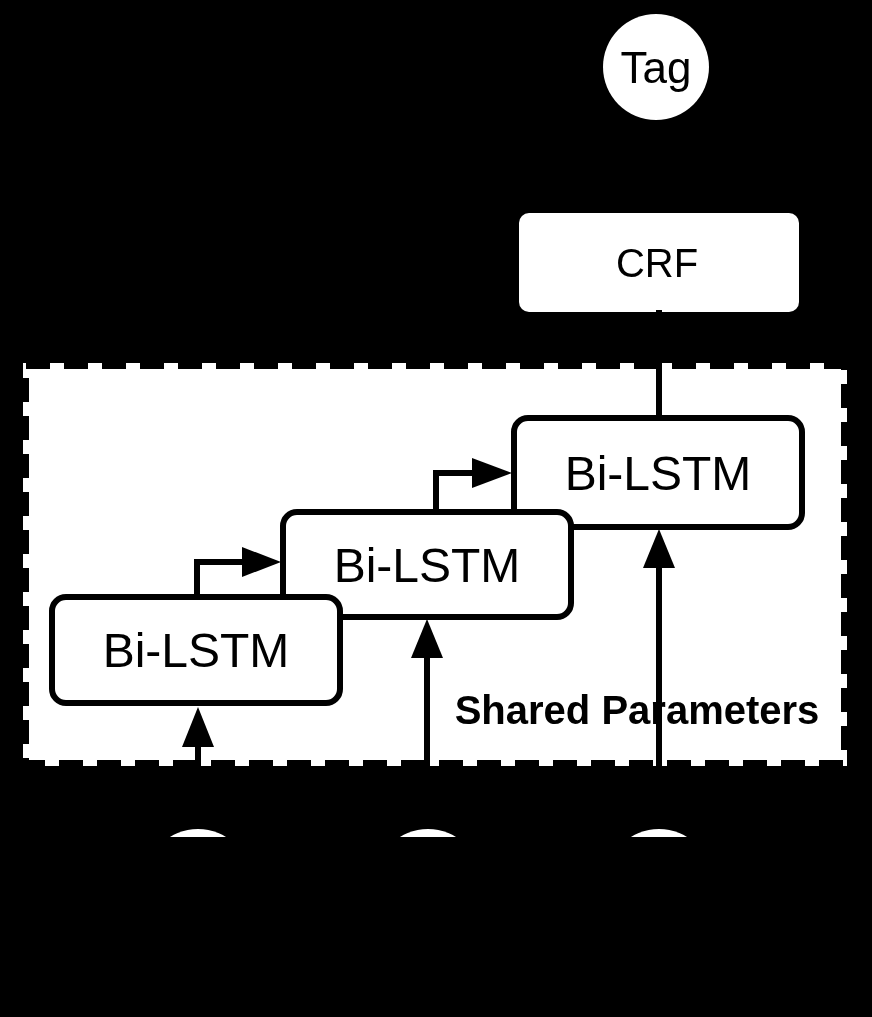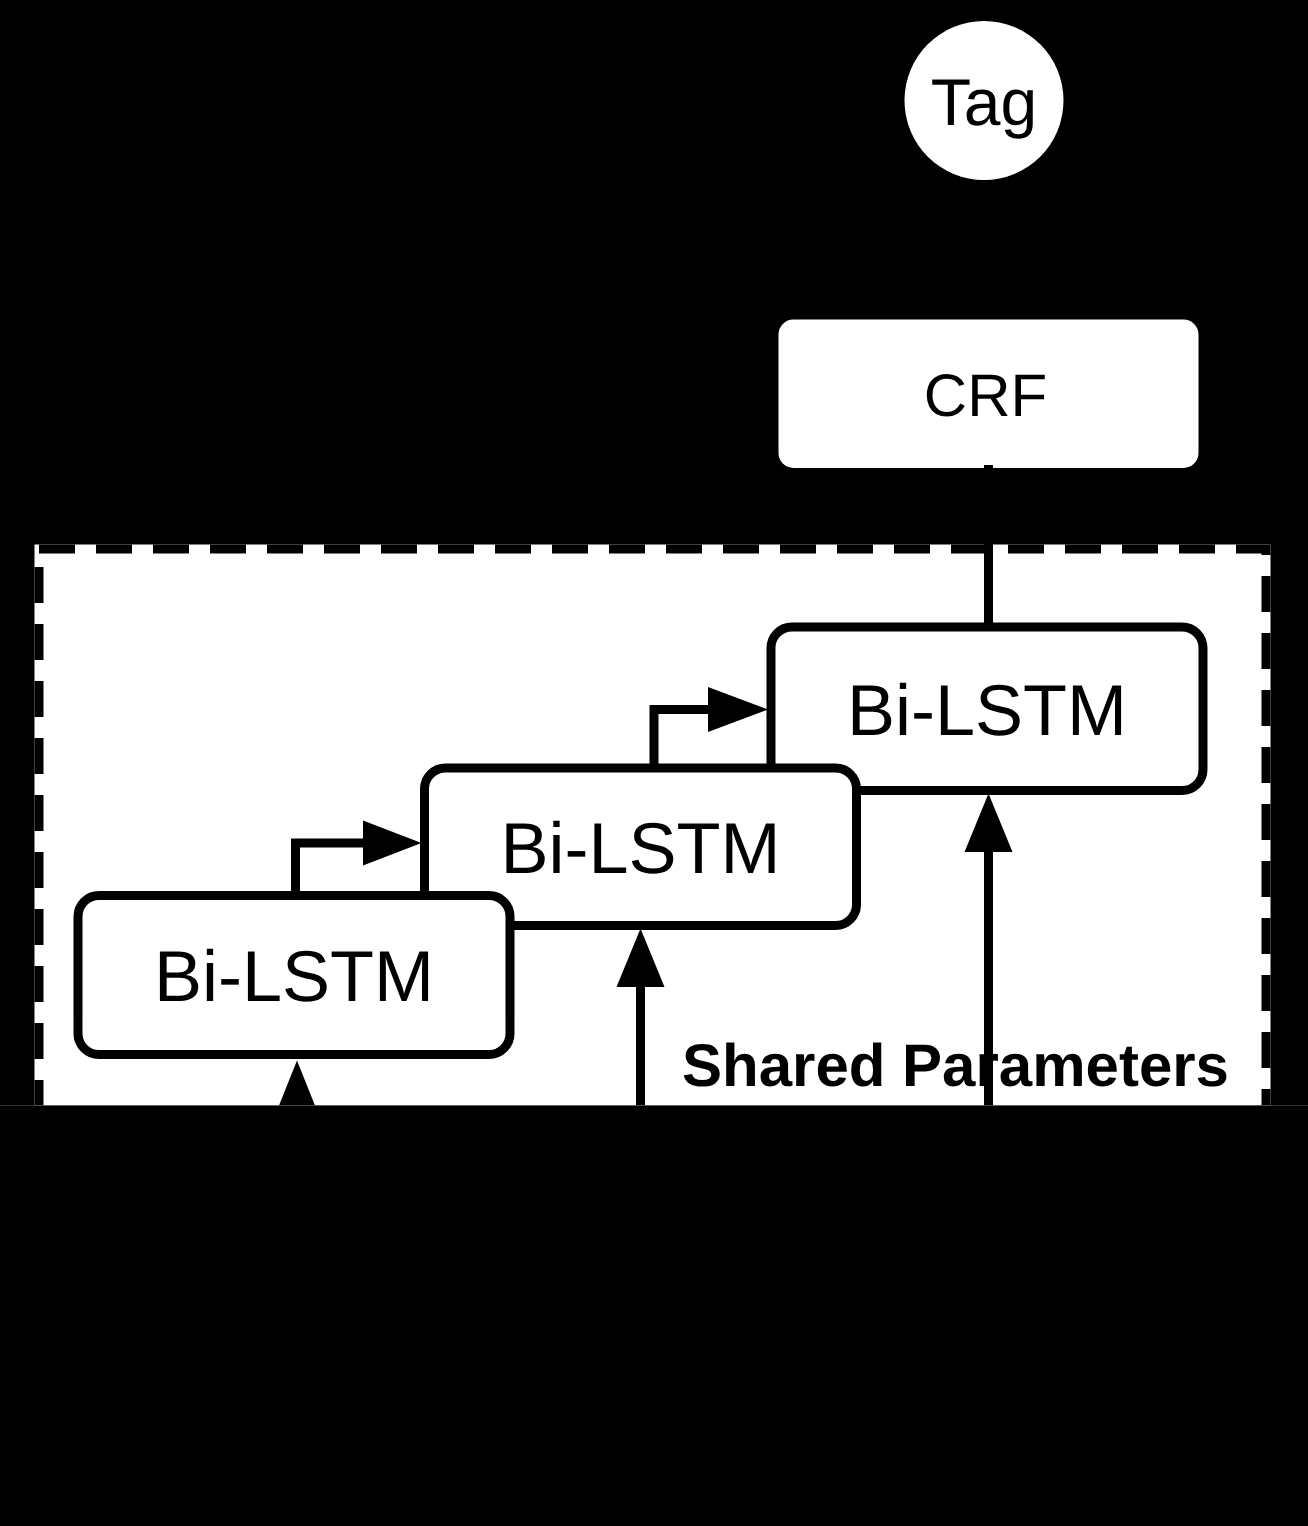--- a/index.html
+++ b/index.html
@@ -3,22 +3,22 @@
 <meta charset="utf-8">
 <style>
   html, body {
     margin: 0;
     padding: 0;
     background: #000000;
   }
   .stage {
     position: relative;
     width: 872px;
-    height: 737px;
-    background: #fef9c3;
+    height: 837px;
+    background: #c2410c;
     overflow: hidden;
   }
   svg text {
     font-family: "Liberation Sans", sans-serif;
     fill: #000000;
     text-anchor: middle;
   }
   .node-label   { font-size: 44px; }
   .crf-label    { font-size: 40px; }
   .lstm-label   { font-size: 48px; }

